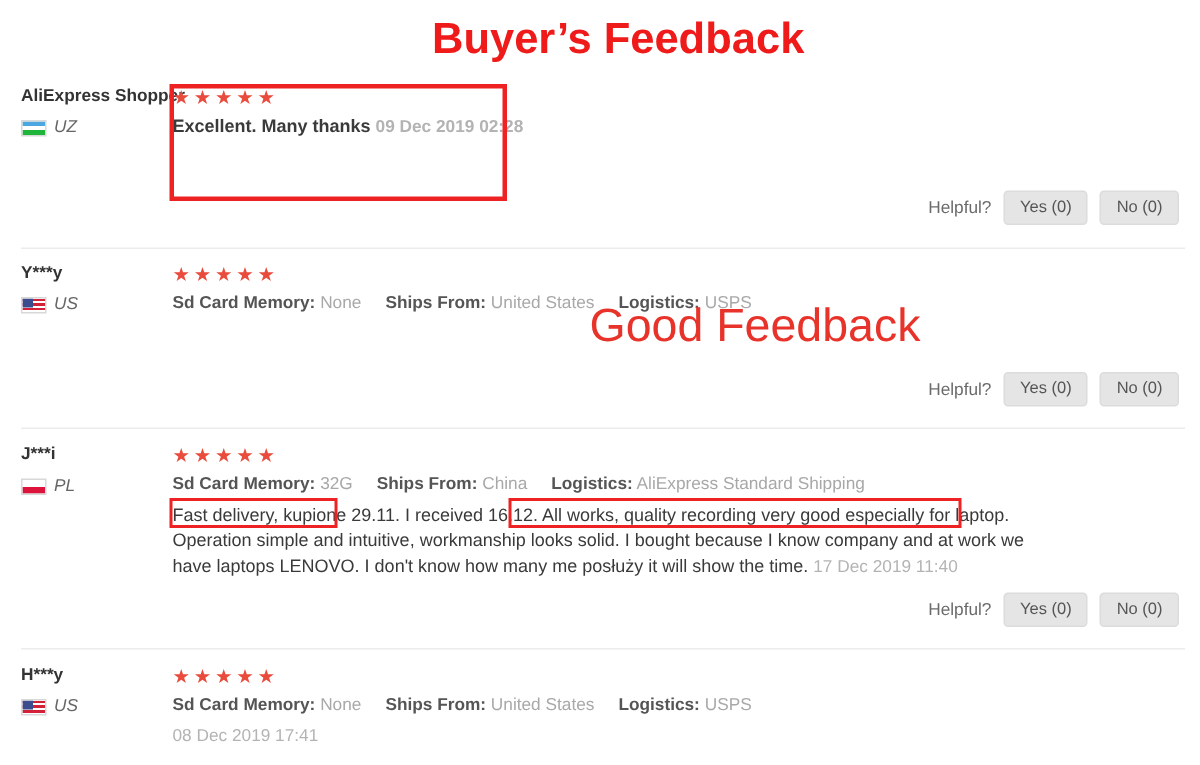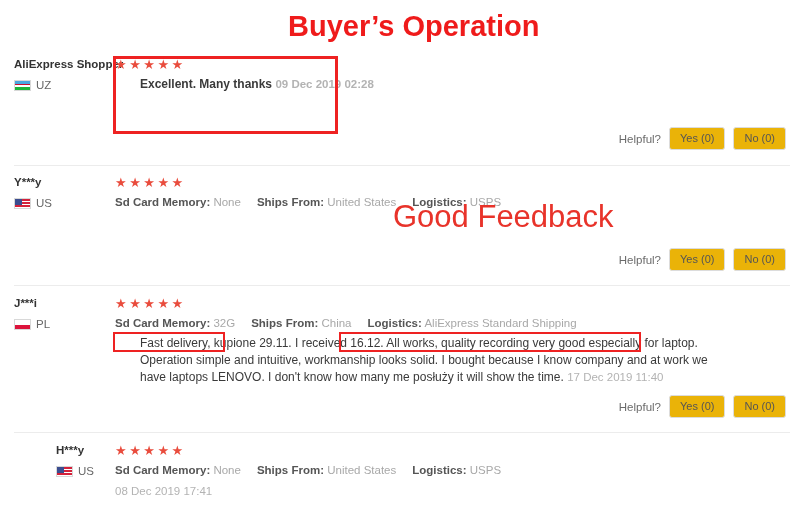--- a/index.html
+++ b/index.html
@@ -83,20 +83,21 @@
     font-weight: bold;
     color: #333;
     line-height: 14px;
     white-space: nowrap;
   }
   .reviewer-country {
     margin-top: 8px;
     display: flex;
     align-items: center;
     gap: 5px;
+    font-style: italic;
   }
   .flag {
     width: 17px;
     height: 11px;
     display: inline-block;
     border: 1px solid #d8d8d8;
     box-sizing: border-box;
     position: relative;
     overflow: hidden;
     flex: none;
@@ -162,21 +163,20 @@
     font-weight: bold;
   }
   .attr-value { color: #a8a8a8; }
 
   .comment {
     margin-top: 4px;
     font-size: 12px;
     line-height: 17px;
     color: #3a3a3a;
     max-width: 575px;
-    margin-left: 25px;
   }
   .comment .date,
   .date-only {
     color: #b3b3b3;
     font-size: 11.5px;
   }
   .date-only {
     margin-top: 5px;
     line-height: 16px;
   }
@@ -191,21 +191,21 @@
     white-space: nowrap;
   }
   .helpful-label {
     font-size: 11.5px;
     color: #6b6b6b;
   }
   .vote-btn {
     display: inline-block;
     border: 1px solid #dcdcdc;
     border-radius: 3px;
-    background: #eab308;
+    background: #e5e5e5;
     color: #555;
     font-size: 11px;
     font-family: "Liberation Sans", sans-serif;
     padding: 4px 10px 5px 10px;
     line-height: 12px;
     cursor: pointer;
   }
 </style>
 </head>
 <body>
@@ -271,37 +271,37 @@
     </div>
     <div class="helpful-row" style="top:110px;">
       <span class="helpful-label">Helpful?</span>
       <span class="vote-btn">Yes (0)</span>
       <span class="vote-btn">No (0)</span>
     </div>
   </div>
 
   <div class="review" style="top:432px;height:105px;">
     <div class="sep"></div>
-    <div class="reviewer" style="top:11px;margin-left:42px;">
+    <div class="reviewer" style="top:11px;">
       <div class="reviewer-name">H***y</div>
       <div class="reviewer-country">
         <span class="flag flag-us"></span>
         <span class="country-code">US</span>
       </div>
     </div>
     <div class="review-body" style="top:11px;">
       <div class="stars">★★★★★</div>
       <div class="attrs">
         <span class="attr"><span class="attr-label">Sd Card Memory:</span> <span class="attr-value">None</span></span><span class="attr"><span class="attr-label">Ships From:</span> <span class="attr-value">United States</span></span><span class="attr"><span class="attr-label">Logistics:</span> <span class="attr-value">USPS</span></span>
       </div>
       <div class="date-only">08 Dec 2019 17:41</div>
     </div>
 
   </div>
 
   <div class="hl-box" style="left:113px;top:56px;width:225px;height:78px;"></div>
   <div class="hl-box thin" style="left:113px;top:332px;width:112px;height:20px;"></div>
   <div class="hl-box thin" style="left:339px;top:332px;width:302px;height:20px;"></div>
 
-  <div class="anno-title">Buyer’s Operation</div>
+  <div class="anno-title">Buyer’s Feedback</div>
   <div class="anno-good">Good Feedback</div>
 
 </div>
 
 </body></html>

